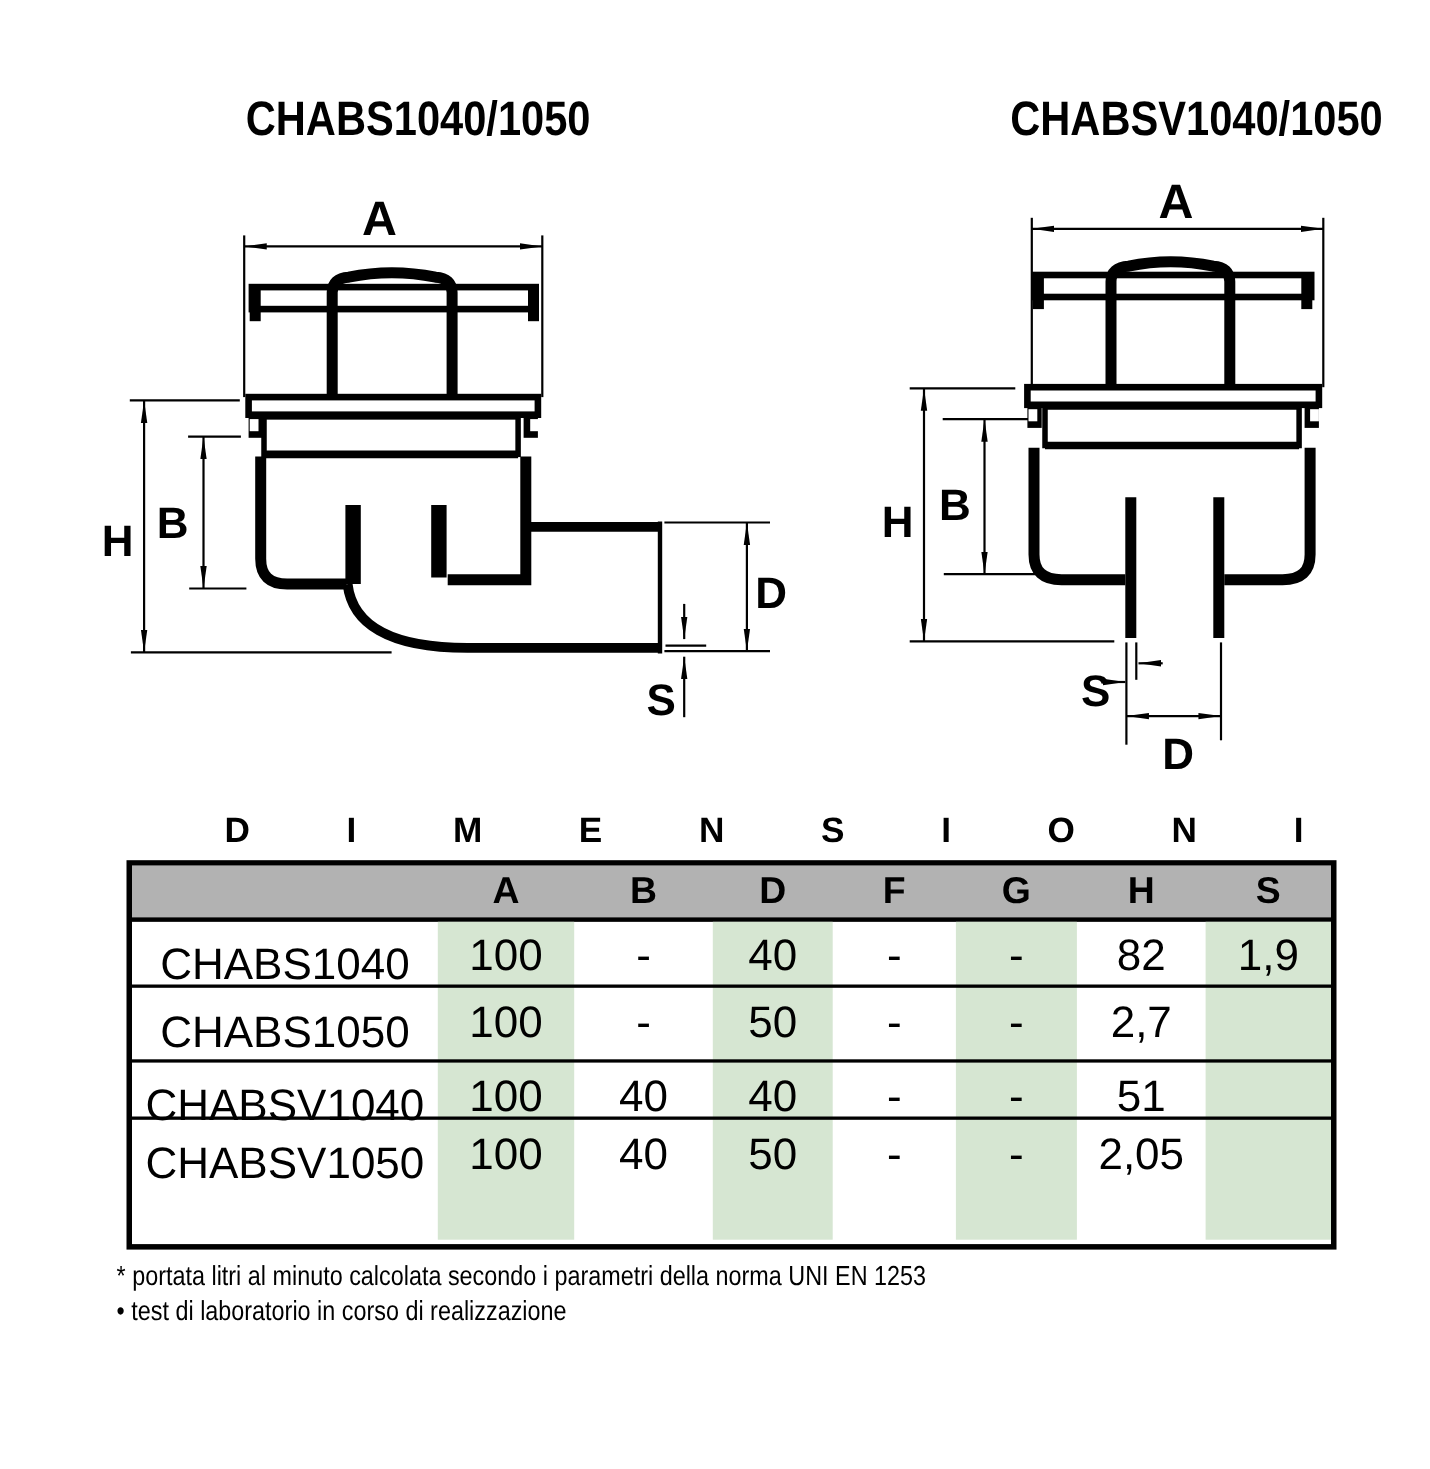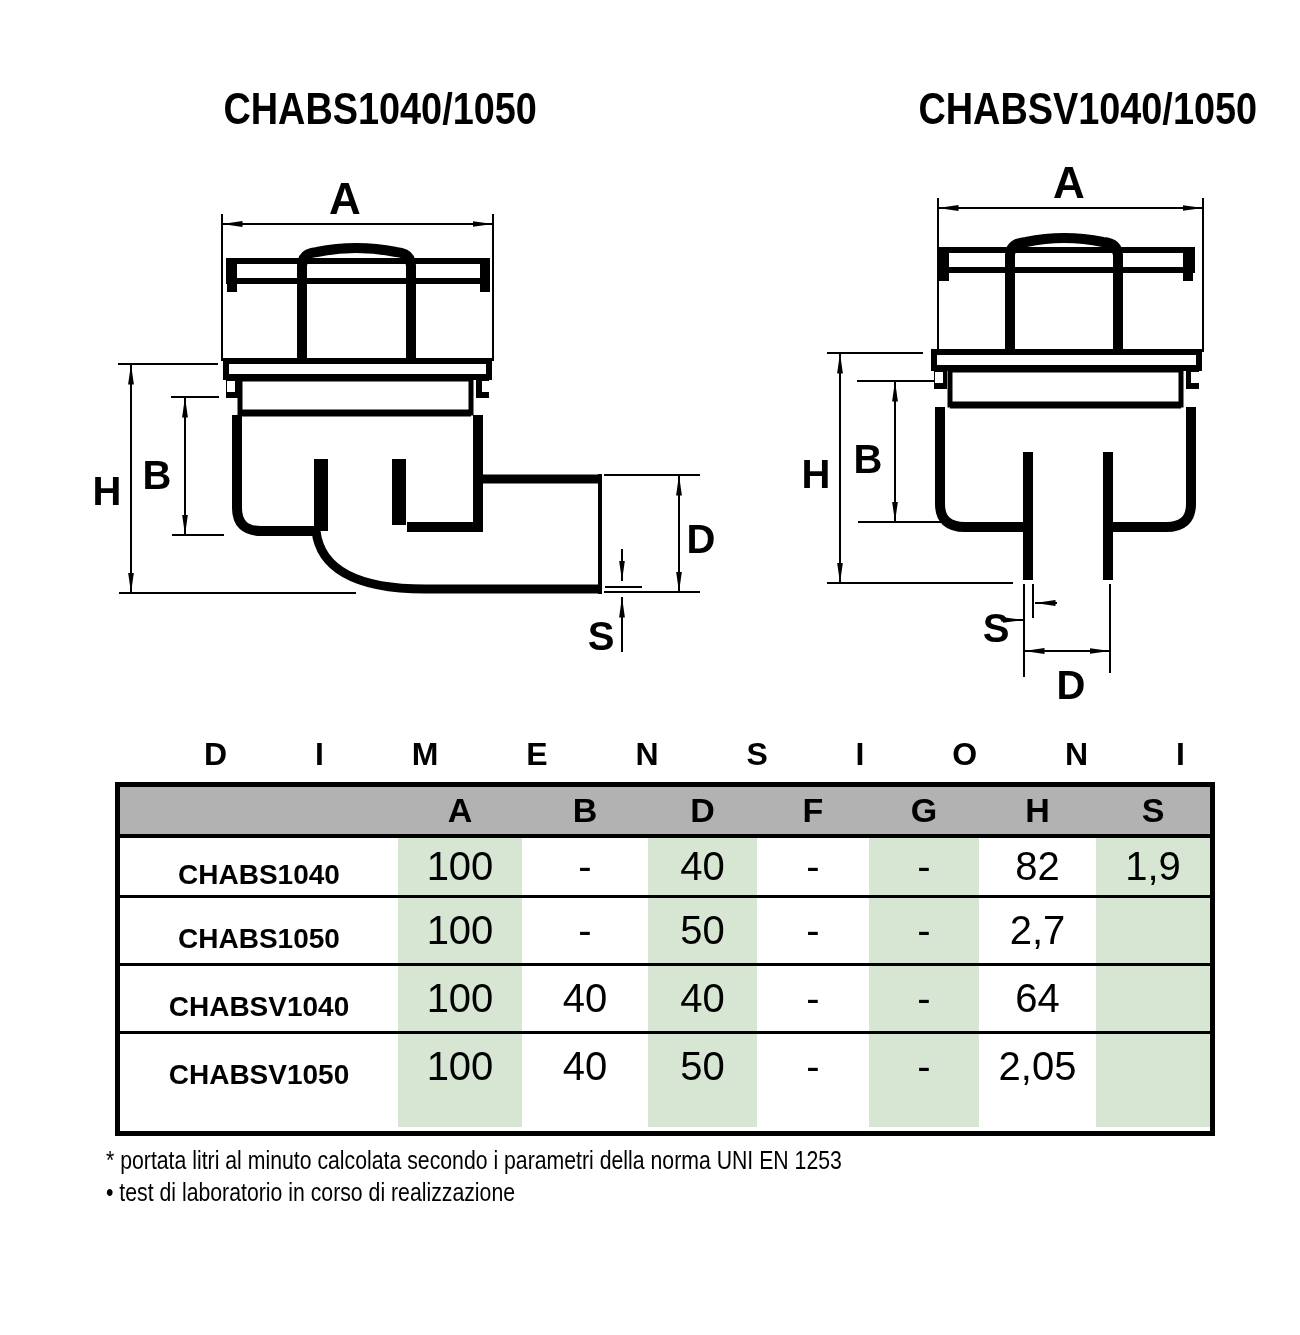--- a/index.html
+++ b/index.html
@@ -49,24 +49,24 @@
   .stripe-a{left:278px;width:124px;}
   .stripe-d{left:528px;width:109px;}
   .stripe-g{left:749px;width:110px;}
   .stripe-s{left:976px;width:114px;}
   .t-row{
     position:relative;display:grid;
     grid-template-columns:278px 124px 126px 109px 112px 110px 117px 114px;
   }
   .t-row.r1{height:60px;border-bottom:3px solid var(--ink);}
   .t-row.r2{height:68px;border-bottom:3px solid var(--ink);}
-  .t-row.r3{height:68px;border-bottom:3px solid var(--ink);}
+  .t-row.r3{height:52px;border-bottom:3px solid var(--ink);}
   .t-row.r4{height:64px;text-align:center;}
   .t-cell{display:flex;align-items:center;justify-content:center;color:var(--ink);font-size:40px;}
-  .t-name{font-size:28px;font-weight:bold;margin-top:17px;}
+  .t-name{font-size:40px;font-weight:normal;margin-top:17px;}
 
   
   .footnote{
     position:absolute;left:106px;font-size:25px;color:var(--ink);
     transform:scaleX(0.85);transform-origin:left top;white-space:nowrap;
   }
   .fn-1{top:1146px;}
   .fn-2{top:1178px;}
 </style>
 </head>
@@ -225,21 +225,21 @@
         <div class="t-cell">-</div>
         <div class="t-cell">2,7</div>
       </div>
       <div class="t-row r3">
         <div class="t-cell t-name">CHABSV1040</div>
         <div class="t-cell">100</div>
         <div class="t-cell">40</div>
         <div class="t-cell">40</div>
         <div class="t-cell">-</div>
         <div class="t-cell">-</div>
-        <div class="t-cell">64</div>
+        <div class="t-cell">51</div>
       </div>
       <div class="t-row r4">
         <div class="t-cell t-name">CHABSV1050</div>
         <div class="t-cell">100</div>
         <div class="t-cell">40</div>
         <div class="t-cell">50</div>
         <div class="t-cell">-</div>
         <div class="t-cell">-</div>
         <div class="t-cell">2,05</div>
       </div>

